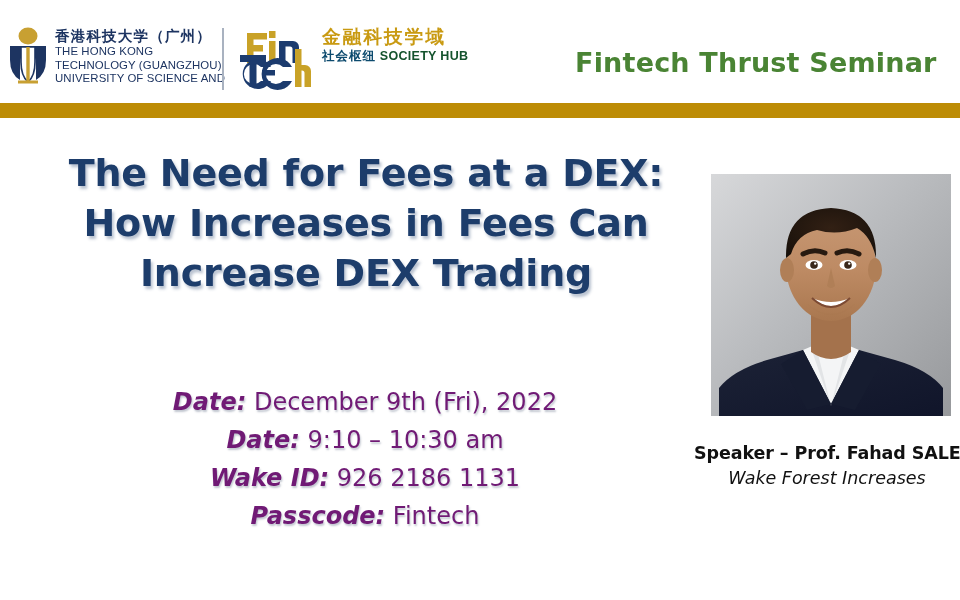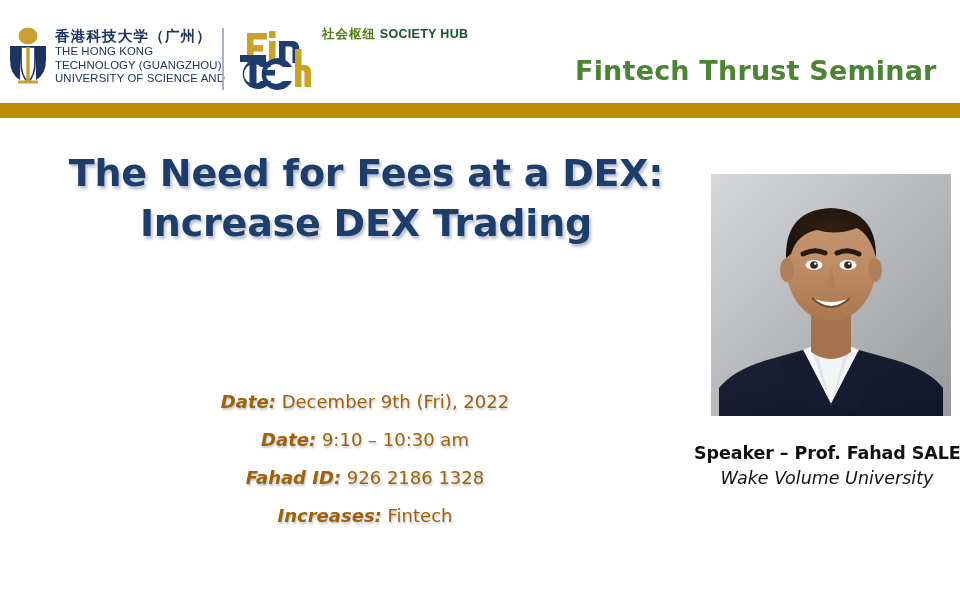--- a/index.html
+++ b/index.html
@@ -101,27 +101,27 @@
     letter-spacing: 0.2px;
     font-family: "Liberation Sans", sans-serif;
     margin-bottom: 3px;
   }
   .thrust-sub {
     font-size: 12.5px;
     font-weight: bold;
     letter-spacing: 0.3px;
     white-space: nowrap;
   }
-  .thrust-sub .cn { color: #4d7c0f; font-family: Liberation Mono, monospace; letter-spacing:1px;}
+  .thrust-sub .cn { color: #0c4a6e; font-family: Liberation Mono, monospace; letter-spacing:1px;}
   .thrust-sub .en { color: #14532d; font-family: "Liberation Sans", sans-serif; }
 
   .seminar-title {
     position: absolute;
     left: 575px;
-    top: 55px;
+    top: 47px;
     color: #4a8434;
     font-size: 27px;
     font-weight: bold;
     letter-spacing: 0.2px;
     white-space: nowrap;
     font-family: "DejaVu Sans", sans-serif;
   }
 
   .gold-bar {
     position: absolute;
@@ -149,22 +149,22 @@
   }
   .talk-title .line { display: block; margin-left: 40px; }
 
   
   .details {
     position: absolute;
     left: 0;
     top: 383px;
     width: 730px;
     text-align: center;
-    color: #a16207;
-    font-size: 18px;
+    color: #701a75;
+    font-size: 24px;
     line-height: 38px;
     font-family: "DejaVu Sans", sans-serif;
     text-shadow: 1px 2px 2px rgba(120,130,150,0.45);
   }
   .details .row { display: block; white-space: nowrap; }
   .details .lbl {
     font-style: italic;
     font-weight: bold;
   }
   .details .val { font-weight: normal; }
@@ -261,38 +261,40 @@
         <path d="M45 38 a10 10 0 1 0 0 14 h9 a16 16 0 1 1 0 -14 z"></path>
       </g>
       <g fill="#c9a227">
         <rect x="57" y="20" width="6.5" height="38"></rect>
         <path d="M57 36 h10 a6 6 0 0 1 6 6 v16 h-6.5 V44 a2.5 2.5 0 0 0 -2.5 -2.5 h-7 z"></path>
       </g>
     </svg>
   </div>
 
   <div class="thrust-wordmark">
+    <span class="thrust-cn">金融科技学域</span>
     <span class="thrust-sub"><span class="cn">社会枢纽</span> <span class="en">SOCIETY HUB</span></span>
   </div>
 
   <div class="seminar-title">Fintech Thrust Seminar</div>
 </div>
 
 <div class="gold-bar"></div>
 
 <div class="talk-title">
   <span class="line">The Need for Fees at a DEX:</span>
+  <span class="line">How Increases in Fees Can</span>
   <span class="line">Increase DEX Trading</span>
 </div>
 
 <div class="details">
   <span class="row"><span class="lbl">Date:</span> <span class="val">December 9th (Fri), 2022</span></span>
   <span class="row"><span class="lbl">Date:</span> <span class="val">9:10 – 10:30 am</span></span>
-  <span class="row"><span class="lbl">Fahad ID:</span> <span class="val">926 2186 1328</span></span>
-  <span class="row"><span class="lbl">Increases:</span> <span class="val">Fintech</span></span>
+  <span class="row"><span class="lbl">Wake ID:</span> <span class="val">926 2186 1131</span></span>
+  <span class="row"><span class="lbl">Passcode:</span> <span class="val">Fintech</span></span>
 </div>
 
 <div class="photo-wrap">
   <div class="photo">
     <svg viewBox="0 0 240 242" xmlns="http://www.w3.org/2000/svg">
       <defs>
         <linearGradient id="bgGrad" x1="0" y1="0" x2="1" y2="1">
           <stop offset="0%" stop-color="#d7d8da"></stop>
           <stop offset="45%" stop-color="#b9bbbe"></stop>
           <stop offset="100%" stop-color="#97999c"></stop>
@@ -347,14 +349,14 @@
       <path d="M101 124 Q120 140 139 124 Q120 132 101 124 Z" fill="#ffffff"></path>
       <path d="M101 124 Q120 142 139 124" stroke="#7c4a33" stroke-width="2" fill="none"></path>
 
       <path d="M96 130 Q120 152 144 130 Q120 150 96 130 Z" fill="#a9784f" opacity="0.45"></path>
     </svg>
   </div>
 </div>
 
 <div class="speaker-caption">
   <span class="speaker-name">Speaker – Prof. Fahad SALEH</span>
-  <span class="speaker-affil">Wake Volume University</span>
+  <span class="speaker-affil">Wake Forest Increases</span>
 </div>
 
 </body></html>

